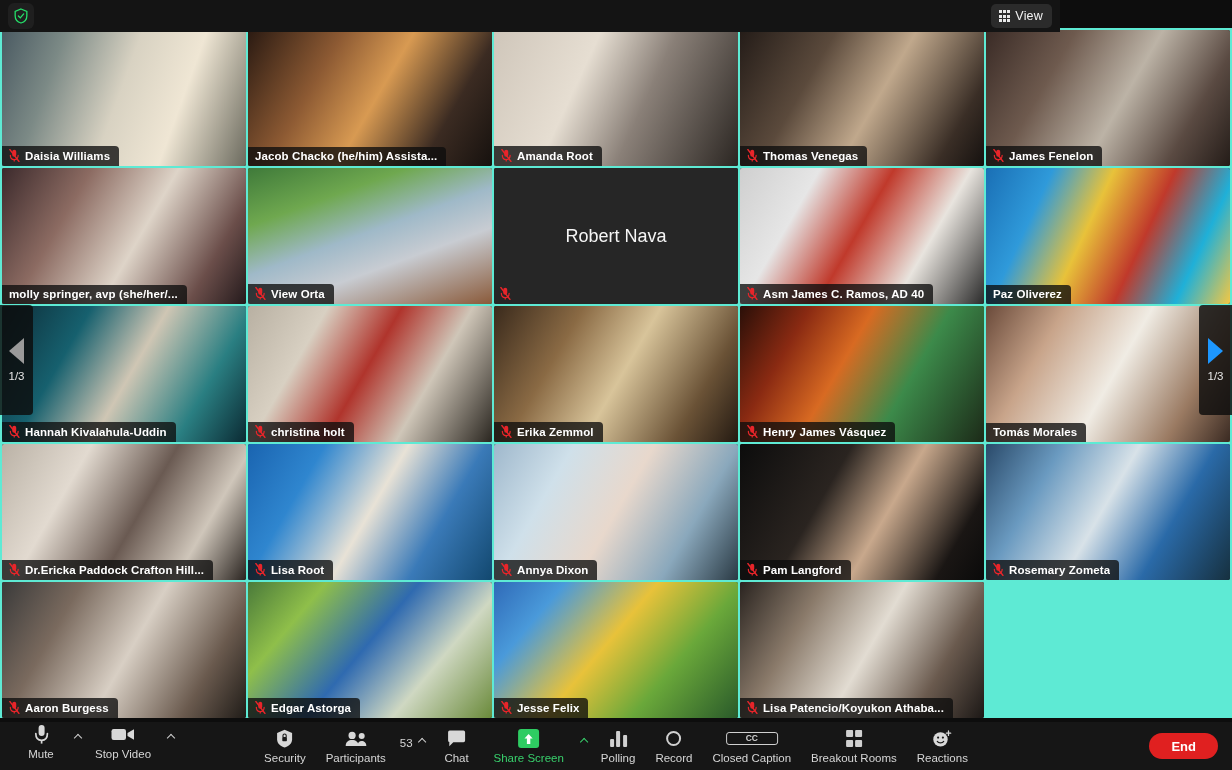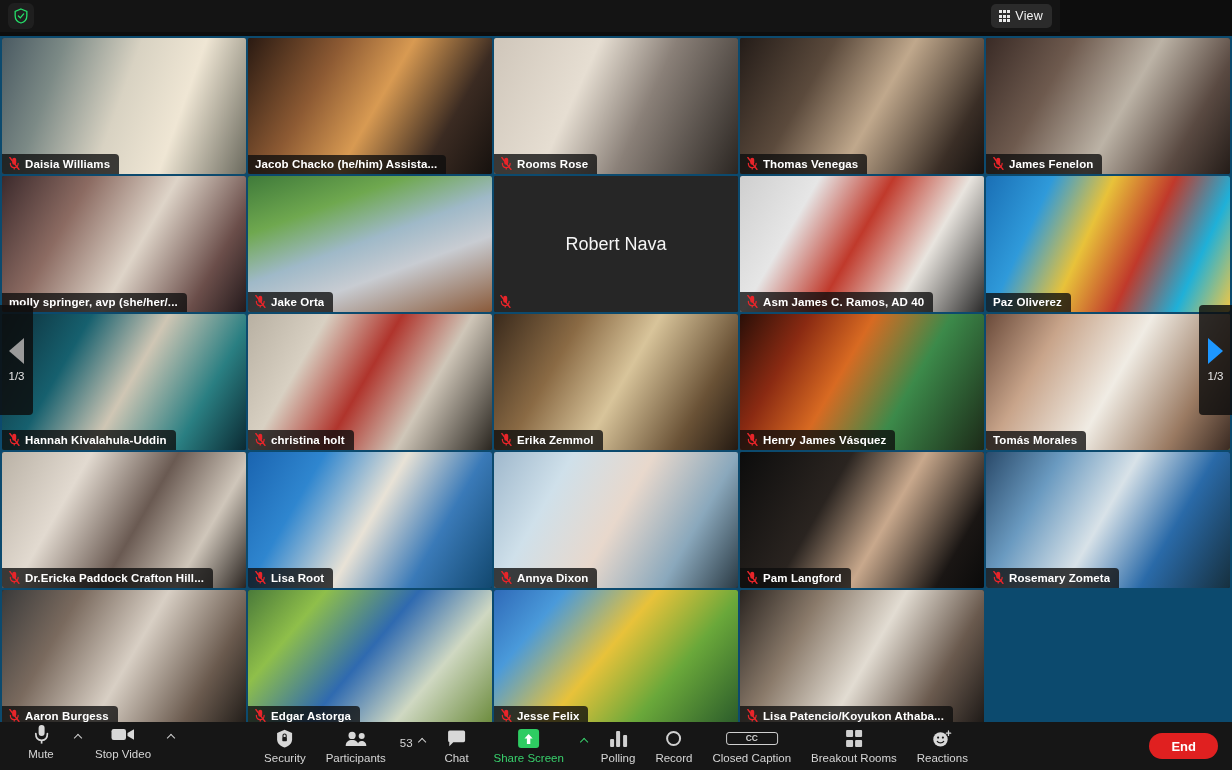--- a/index.html
+++ b/index.html
@@ -31,26 +31,26 @@
   }
   #view-btn .vlabel { color: #f2f2f2; font-size: 12.5px; letter-spacing: .2px; }
   .grid-icon {
     display: grid; grid-template-columns: repeat(3, 3px);
     grid-template-rows: repeat(3, 3px); gap: 1.4px;
   }
   .grid-icon i { background: #e8e8e8; display: block; width: 3px; height: 3px; }
 
   
   #gallery {
-    position: absolute; left: 0; top: 36px; width: 1232px; height: 690px;
+    position: absolute; left: 0; top: 28px; width: 1232px; height: 690px;
     display: grid;
     grid-template-columns: repeat(5, 1fr);
     grid-template-rows: repeat(5, 1fr);
     gap: 2px; padding: 2px 2px 0 2px;
-    background: #0c4a6e;
+    background: #5eead4;
   }
   .tile {
     position: relative; overflow: hidden; background: #1c1c1c;
     border-radius: 2px;
   }
   .tile .bg { position: absolute; inset: 0; }
   .tile.speaking { outline: 2px solid #b9d93c; outline-offset: -2px; z-index: 5; }
 
   
   .tile.video-off .bg { background: #262626; }
@@ -185,21 +185,21 @@
       </div>
       <div class="tile">
         <div class="bg" style="background: linear-gradient(115deg, rgb(207, 198, 186) 0%, rgb(230, 222, 210) 35%, rgb(138, 128, 120) 60%, rgb(43, 38, 34) 100%);"></div>
         <div class="namebar">
           <svg class="mute-icon" viewBox="0 0 12 15">
             <rect x="3.4" y="0.8" width="4.6" height="8.2" rx="2.3" fill="#e8252a"></rect>
             <path d="M1.2 7.2 C1.2 10.6 3.2 12.2 5.7 12.2 C8.2 12.2 10.2 10.6 10.2 7.2" fill="none" stroke="#e8252a" stroke-width="1.4" stroke-linecap="round"></path>
             <line x1="5.7" y1="12.2" x2="5.7" y2="14.4" stroke="#e8252a" stroke-width="1.4"></line>
             <line x1="0.6" y1="0.6" x2="11.2" y2="14.4" stroke="#e8252a" stroke-width="1.5" stroke-linecap="round"></line>
           </svg>
-          <span class="nm">Rooms Rose</span>
+          <span class="nm">Amanda Root</span>
         </div>
       </div>
       <div class="tile">
         <div class="bg" style="background: linear-gradient(120deg, rgb(36, 28, 24) 0%, rgb(91, 74, 60) 30%, rgb(192, 168, 140) 55%, rgb(58, 46, 38) 85%, rgb(21, 17, 15) 100%);"></div>
         <div class="namebar">
           <svg class="mute-icon" viewBox="0 0 12 15">
             <rect x="3.4" y="0.8" width="4.6" height="8.2" rx="2.3" fill="#e8252a"></rect>
             <path d="M1.2 7.2 C1.2 10.6 3.2 12.2 5.7 12.2 C8.2 12.2 10.2 10.6 10.2 7.2" fill="none" stroke="#e8252a" stroke-width="1.4" stroke-linecap="round"></path>
             <line x1="5.7" y1="12.2" x2="5.7" y2="14.4" stroke="#e8252a" stroke-width="1.4"></line>
             <line x1="0.6" y1="0.6" x2="11.2" y2="14.4" stroke="#e8252a" stroke-width="1.5" stroke-linecap="round"></line>
@@ -227,21 +227,21 @@
       </div>
       <div class="tile">
         <div class="bg" style="background: linear-gradient(160deg, rgb(63, 122, 58) 0%, rgb(111, 168, 79) 26%, rgb(159, 185, 200) 48%, rgb(200, 204, 210) 66%, rgb(138, 90, 58) 100%);"></div>
         <div class="namebar">
           <svg class="mute-icon" viewBox="0 0 12 15">
             <rect x="3.4" y="0.8" width="4.6" height="8.2" rx="2.3" fill="#e8252a"></rect>
             <path d="M1.2 7.2 C1.2 10.6 3.2 12.2 5.7 12.2 C8.2 12.2 10.2 10.6 10.2 7.2" fill="none" stroke="#e8252a" stroke-width="1.4" stroke-linecap="round"></path>
             <line x1="5.7" y1="12.2" x2="5.7" y2="14.4" stroke="#e8252a" stroke-width="1.4"></line>
             <line x1="0.6" y1="0.6" x2="11.2" y2="14.4" stroke="#e8252a" stroke-width="1.5" stroke-linecap="round"></line>
           </svg>
-          <span class="nm">Jake Orta</span>
+          <span class="nm">View Orta</span>
         </div>
       </div>
       <div class="tile video-off">
         <div class="bg" style="background: rgb(38, 38, 38);"></div>
         <div class="center-name">Robert Nava</div>
         <div class="namebar">
           <svg class="mute-icon" viewBox="0 0 12 15">
             <rect x="3.4" y="0.8" width="4.6" height="8.2" rx="2.3" fill="#e8252a"></rect>
             <path d="M1.2 7.2 C1.2 10.6 3.2 12.2 5.7 12.2 C8.2 12.2 10.2 10.6 10.2 7.2" fill="none" stroke="#e8252a" stroke-width="1.4" stroke-linecap="round"></path>
             <line x1="5.7" y1="12.2" x2="5.7" y2="14.4" stroke="#e8252a" stroke-width="1.4"></line>

